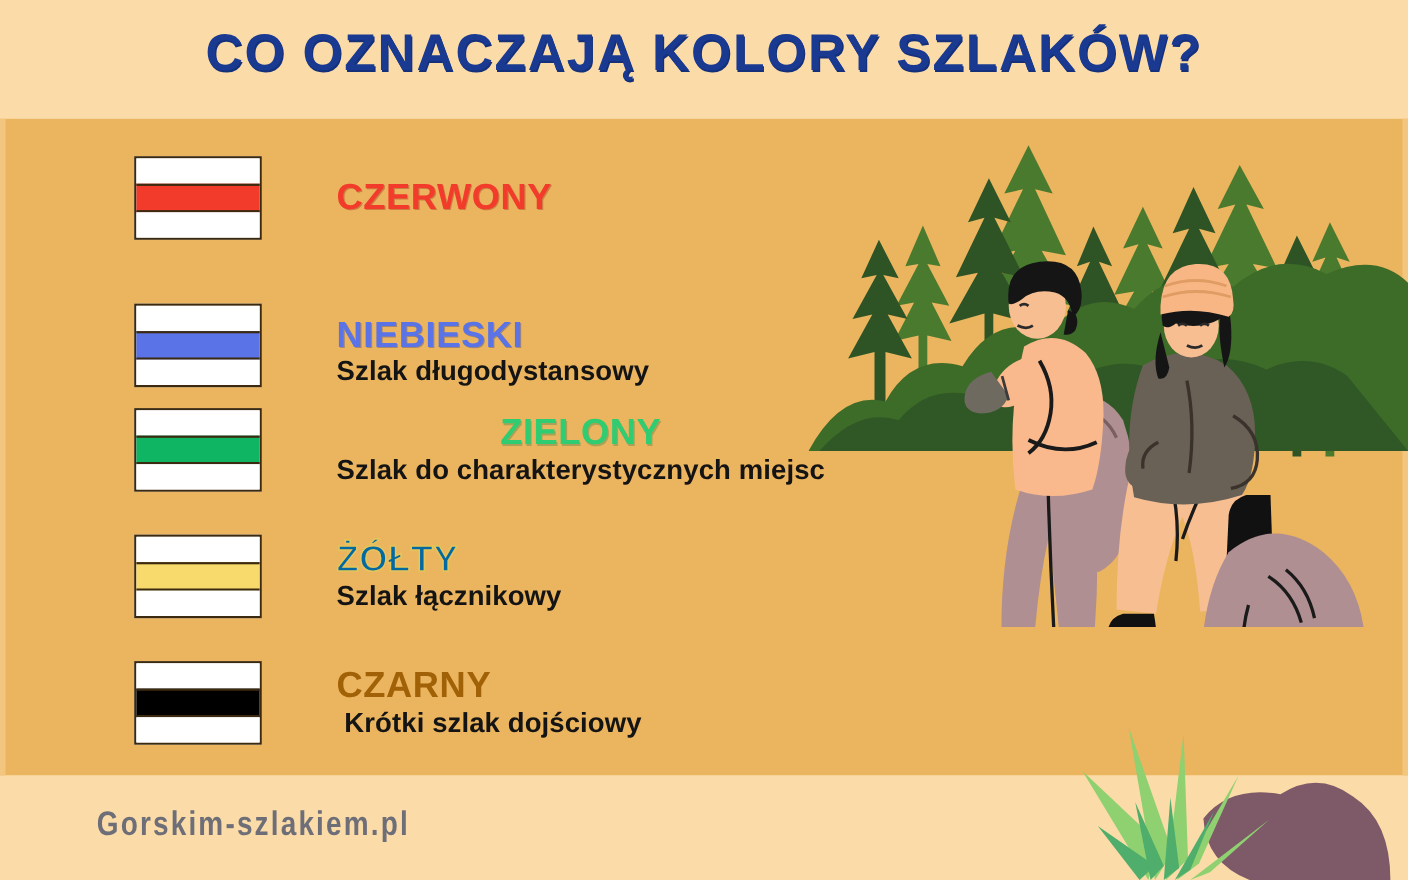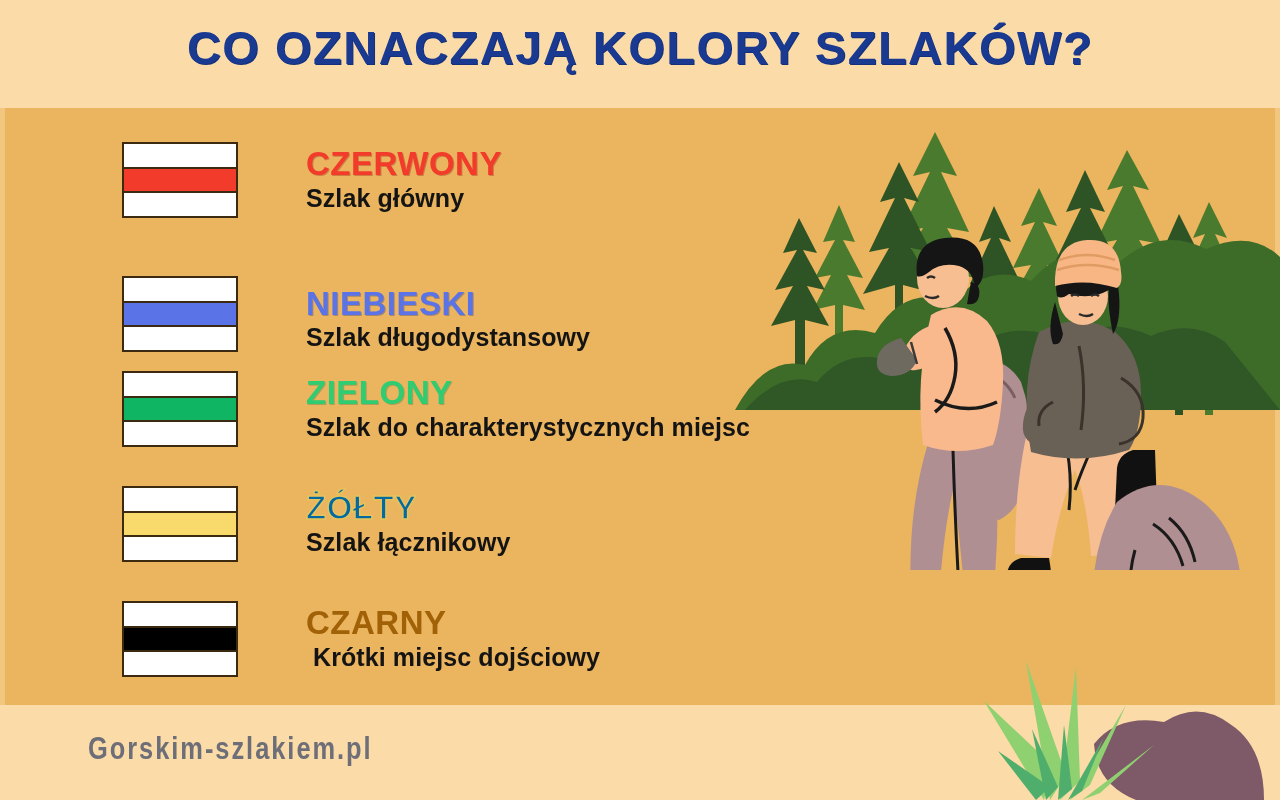--- a/index.html
+++ b/index.html
@@ -83,21 +83,21 @@
 
   .color-name {
     font-size:33px;
     font-weight:bold;
     letter-spacing:0.5px;
     line-height:1.05;
     margin-bottom:2px;
   }
   .color-name.red    { color:#F23B2B; text-shadow:1px 1px 0 rgba(150,25,15,.35); }
   .color-name.blue   { color:#5A73E6; text-shadow:1px 1px 0 rgba(40,55,140,.35); }
-  .color-name.green  { color:#2FCC71; text-shadow:1px 1px 0 rgba(20,120,70,.3); }
+  .color-name.green  { color:#2FCC71; text-shadow:1px 1px 0 rgba(20,120,70,.3);text-align:center; }
   .color-name.yellow { color:#0369a1; -webkit-text-stroke:1.5px #E5C45C; }
   .color-name.black  { color:#a16207; }
 
   .color-desc {
     font-size:25px;
     font-weight:bold;
     color:#141414;
     line-height:1.15;
     letter-spacing:0.1px;
   }
@@ -243,21 +243,20 @@
   <div class="legend">
 
     <div class="legend-row r0">
       <div class="marker">
         <div class="stripe-w"></div>
         <div class="stripe-c" style="background:#F23B2B"></div>
         <div class="stripe-w"></div>
       </div>
       <div class="labels">
         <div class="color-name red">CZERWONY</div>
-        <div class="color-desc">Szlak główny</div>
       </div>
     </div>
 
     <div class="legend-row r1">
       <div class="marker">
         <div class="stripe-w"></div>
         <div class="stripe-c" style="background:#5A73E6"></div>
         <div class="stripe-w"></div>
       </div>
       <div class="labels">
@@ -291,21 +290,21 @@
     </div>
 
     <div class="legend-row r4">
       <div class="marker">
         <div class="stripe-w"></div>
         <div class="stripe-c" style="background:#000000"></div>
         <div class="stripe-w"></div>
       </div>
       <div class="labels">
         <div class="color-name black">CZARNY</div>
-        <div class="color-desc indent"> Krótki miejsc dojściowy</div>
+        <div class="color-desc indent"> Krótki szlak dojściowy</div>
       </div>
     </div>
 
   </div>
 
   <div class="footer-url">Gorskim-szlakiem.pl</div>
 
 </div>
 
 </body></html>

